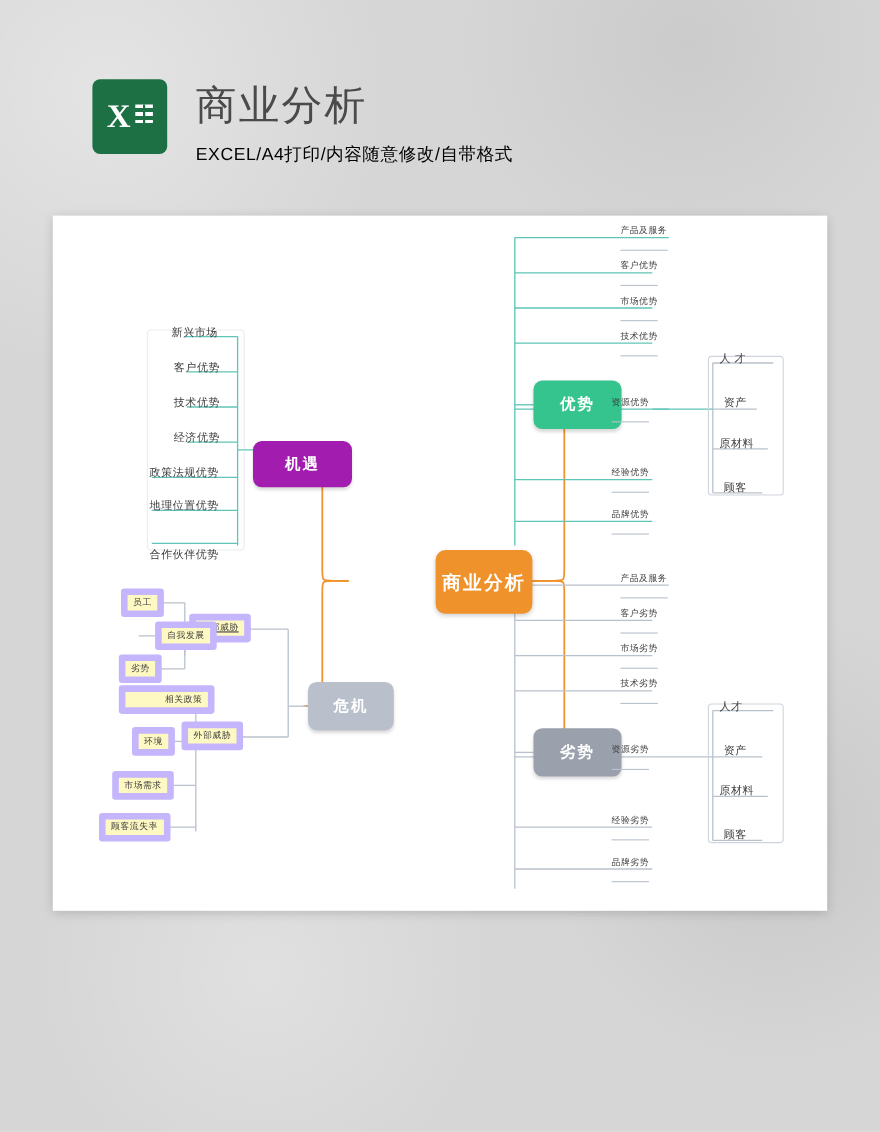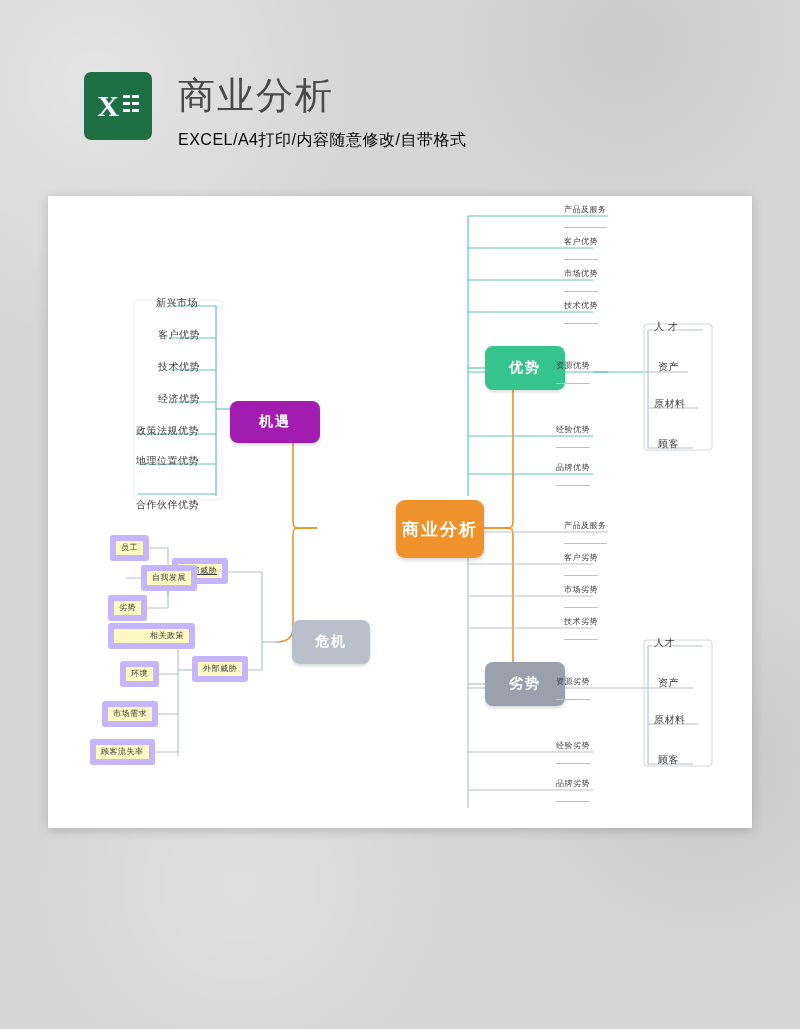--- a/index.html
+++ b/index.html
@@ -221,42 +221,42 @@
     </svg>
 
     <div class="node root-node" style="left:348px; top:304px; width:88px; height:58px; background:#f0922b;">
       <span>商业分析</span>
     </div>
 
     <div class="node lvl1-node" style="left:182px; top:192px; width:90px; height:42px; background:#a21caf;margin-top:13px;">
       <span>机遇</span>
     </div>
 
-    <div class="node lvl1-node" style="left:232px; top:424px; width:78px; height:44px; background:#b9c0cb;margin-left:12px;">
+    <div class="node lvl1-node" style="left:232px; top:424px; width:78px; height:44px; background:#b9c0cb;">
       <span>危机</span>
     </div>
 
     <div class="node lvl1-node" style="left:437px; top:150px; width:80px; height:44px; background:#35c48e;">
       <span>优势</span>
     </div>
 
     <div class="node lvl1-node" style="left:437px; top:466px; width:80px; height:44px; background:#9aa1ad;">
       <span>劣势</span>
     </div>
 
     <div class="leaf" style="left:108px; top:102px;">新兴市场</div>
     <div class="leaf" style="left:110px; top:134px;">客户优势</div>
     <div class="leaf" style="left:110px; top:166px;">技术优势</div>
     <div class="leaf" style="left:110px; top:198px;">经济优势</div>
     <div class="leaf" style="left:88px; top:230px;">政策法规优势</div>
     <div class="leaf" style="left:88px; top:260px;">地理位置优势</div>
     <div class="leaf" style="left:88px; top:290px;margin-top:14px;">合作伙伴优势</div>
 
     <div class="leaf-box" style="left:124px; top:362px;text-decoration:underline;">内部威胁</div>
-    <div class="leaf-box" style="left:144px; top:460px;">外部威胁</div>
+    <div class="leaf-box" style="left:117px; top:460px;">外部威胁</div>
 
     <div class="leaf-box" style="left:62px; top:339px;">员工</div>
     <div class="leaf-box" style="left:48px; top:369px;margin-left:45px;">自我发展</div>
     <div class="leaf-box" style="left:60px; top:399px;">劣势</div>
 
     <div class="leaf-box" style="left:60px; top:427px;padding-left:36px;">相关政策</div>
     <div class="leaf-box" style="left:72px; top:465px;">环境</div>
     <div class="leaf-box" style="left:54px; top:505px;">市场需求</div>
     <div class="leaf-box" style="left:42px; top:543px;">顾客流失率</div>
 

